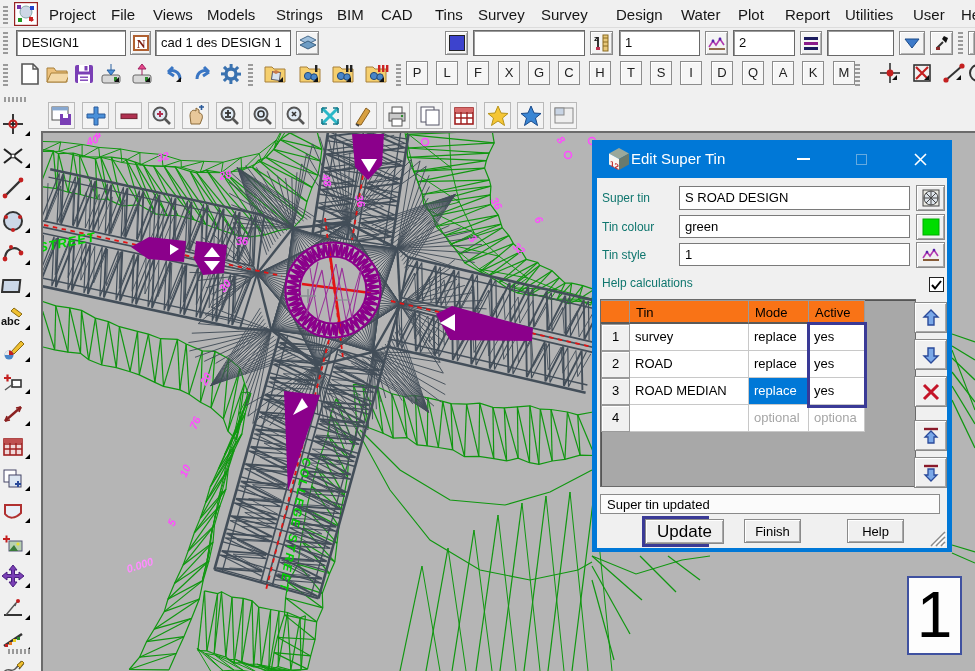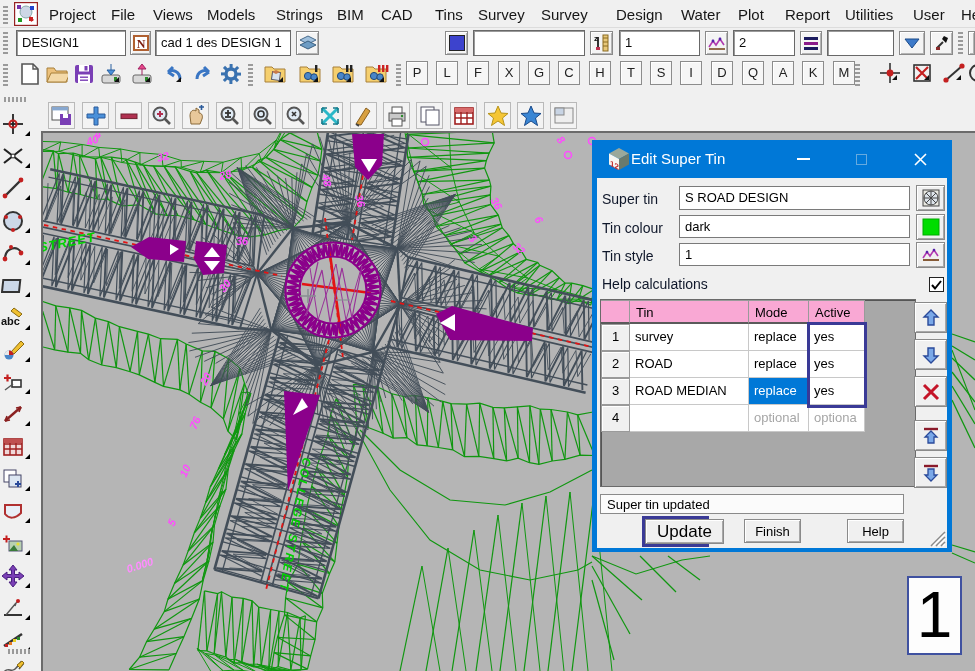--- a/index.html
+++ b/index.html
@@ -7,25 +7,25 @@
 .menu span{position:absolute;top:6px;font-size:15px;color:#161616}
 .tf{position:absolute;height:26px;background:#fff;border:1px solid #686868;box-shadow:inset 1px 1px 0 #9a9a9a;font-size:13px;color:#0a0a0a;padding:4px 0 0 5px;white-space:nowrap;overflow:hidden}
 .tbtn{position:absolute;height:24px;background:#f4f4f4;border:1px solid #8a8a8a;box-shadow:inset 1px 1px 0 #fff, inset -1px -1px 0 #b4b4b4;display:flex;align-items:center;justify-content:center}
 .ic{position:absolute;width:27px;height:27px;border:1px solid #b9b9b9;background:#f3f3f3;display:flex;align-items:center;justify-content:center}
 .lb{position:absolute;width:22px;height:24px;background:#f6f6f6;border:1px solid #8c8c8c;box-shadow:inset 1px 1px 0 #fff;font-size:13px;color:#222;text-align:center;padding-top:3px}
 .lic{position:absolute;left:0;width:26px;height:26px;display:flex;align-items:center;justify-content:center}
 .lic:after{content:"";position:absolute;right:-4px;bottom:1px;border-left:5px solid transparent;border-bottom:5px solid #000}
 .grip{position:absolute;width:5px;background:repeating-linear-gradient(0deg,#9a9a9a 0 2px,#f0f0f0 2px 4px)}
 .hgrip{position:absolute;height:5px;background:repeating-linear-gradient(90deg,#9a9a9a 0 2px,#f0f0f0 2px 4px)}
 .btn3{position:absolute;background:#f0f0f0;border:1px solid #8a8a8a;box-shadow:inset 1px 1px 0 #fff, inset -1px -1px 0 #a8a8a8;display:flex;align-items:center;justify-content:center}
-.dlbl{position:absolute;font-size:14px;color:#0f172a}
+.dlbl{position:absolute;font-size:12px;color:#0f766e}
 .dfield{position:absolute;background:#fff;border:1px solid #7a7a7a;font-size:13px;color:#000;padding:3px 0 0 5px;white-space:nowrap;overflow:hidden}
 .cell{position:absolute;background:#fff;border-right:1px solid #c8c8c8;border-bottom:1px solid #c8c8c8;font-size:13px;color:#000;padding:5px 0 0 5px;white-space:nowrap;overflow:hidden}
 .ncell{position:absolute;background:#f0f0f0;border:1px solid #9a9a9a;box-shadow:inset 1px 1px 0 #fff;font-size:13px;color:#000;text-align:center;padding-top:4px}
-.hcell{position:absolute;background:#f9a8d4;border-right:1px solid #9a9a9a;border-bottom:2px solid #5a5a5a;border-top:1px solid #9a9a9a;font-size:13px;color:#000;padding:4px 0 0 6px}
+.hcell{position:absolute;background:#f97316;border-right:1px solid #9a9a9a;border-bottom:2px solid #5a5a5a;border-top:1px solid #9a9a9a;font-size:13px;color:#000;padding:4px 0 0 6px}
 </style></head><body>
 <div id="root">
     <div class="abs" style="left:0;top:0;width:975px;height:28px;background:#f0f0f0"></div>
     <div class="abs" style="left:0;top:27px;width:975px;height:1px;background:#dcdcdc"></div>
     <div class="abs" style="left:0;top:57px;width:975px;height:1px;background:#dcdcdc"></div>
     <div class="abs" style="left:0;top:91px;width:975px;height:1px;background:#dcdcdc"></div>
     <div class="grip" style="left:3px;top:4px;height:20px"></div>
     <div class="abs" style="left:14px;top:2px"><svg width="24" height="24" viewBox="0 0 24 24">
         <rect x="0" y="0" width="24" height="24" fill="#fff" stroke="#962222" stroke-width="2.4"></rect>
         <circle cx="12" cy="10" r="6" fill="#cdd7e6" stroke="#8aa" stroke-width="1"></circle>
@@ -1549,21 +1549,21 @@
       <div class="abs" style="left:39px;top:10px;font-size:15px;color:#fff">Edit Super Tin</div>
       <div class="abs" style="left:205px;top:18px;width:13px;height:2px;background:#fff"></div>
       <div class="abs" style="left:264px;top:14px;width:11px;height:11px;border:1px solid #66aadf"></div>
       <div class="abs" style="left:321px;top:12px"><svg width="16" height="16" viewBox="0 0 16 16">
           <path d="M2 2 L13 13 M13 2 L2 13" stroke="#fff" stroke-width="1.6"></path>
         </svg></div>
       <div class="abs" style="left:5px;top:38px;width:350px;height:370px;background:#f0f0f0">
         <div class="dlbl" style="left:5px;top:13px">Super tin</div>
         <div class="dfield" style="left:82px;top:8px;width:231px;height:24px">S ROAD DESIGN</div>
         <div class="dlbl" style="left:5px;top:42px">Tin colour</div>
-        <div class="dfield" style="left:82px;top:37px;width:231px;height:23px">dark</div>
+        <div class="dfield" style="left:82px;top:37px;width:231px;height:23px">green</div>
         <div class="dlbl" style="left:5px;top:70px">Tin style</div>
         <div class="dfield" style="left:82px;top:65px;width:231px;height:23px">1</div>
         <div class="btn3" style="left:319px;top:7px;width:29px;height:26px">
           <svg width="18" height="18" viewBox="0 0 18 18">
             <rect x="1" y="1" width="16" height="16" fill="#e8e8e0" stroke="#444"></rect>
             <circle cx="9" cy="9" r="7" fill="#dde4ea" stroke="#444"></circle>
             <path d="M9 2 L9 16 M2 9 L16 9 M4 4 L14 14 M14 4 L4 14" stroke="#444" stroke-width="1"></path>
           </svg>
         </div>
         <div class="btn3" style="left:319px;top:36px;width:29px;height:26px">
@@ -1626,21 +1626,21 @@
             <path d="M3 3 L17 3" stroke="#8a1a2a" stroke-width="2.4"></path>
             <path d="M10 5 L16 11 L13 11 L13 17 L7 17 L7 11 L4 11 Z" fill="#7aa8e8" stroke="#2a4a9a" stroke-width="1.3"></path>
           </svg>
         </div>
         <div class="btn3" style="left:317px;top:279px;width:33px;height:31px">
           <svg width="20" height="20" viewBox="0 0 20 20">
             <path d="M3 3 L17 3" stroke="#8a1a2a" stroke-width="2.4"></path>
             <path d="M10 18 L16 12 L13 12 L13 6 L7 6 L7 12 L4 12 Z" fill="#7aa8e8" stroke="#2a4a9a" stroke-width="1.3"></path>
           </svg>
         </div>
-        <div class="abs" style="left:3px;top:316px;width:304px;height:20px;background:#fbfbfb;border:1px solid #8a8a8a;font-size:13px;color:#000;padding:2px 0 16px 6px">Super tin updated</div>
+        <div class="abs" style="left:3px;top:316px;width:340px;height:20px;background:#fbfbfb;border:1px solid #8a8a8a;font-size:13px;color:#000;padding:2px 0 16px 6px">Super tin updated</div>
         <div class="abs" style="left:45px;top:338px;width:67px;height:31px;border:3px solid #3a3a96"></div>
         <div class="btn3" style="left:48px;top:341px;width:79px;height:25px;font-size:17px">Update</div>
         <div class="btn3" style="left:147px;top:341px;width:57px;height:24px;font-size:13px">Finish</div>
         <div class="btn3" style="left:250px;top:341px;width:57px;height:24px;font-size:13px">Help</div>
         <div class="abs" style="left:330px;top:350px"><svg width="20" height="20" viewBox="0 0 20 20">
             <path d="M18 4 L4 18 M18 9 L9 18 M18 14 L14 18" stroke="#8a8a8a" stroke-width="1.6"></path>
             <path d="M18 6 L6 18 M18 11 L11 18 M18 16 L16 18" stroke="#fff" stroke-width="1.2"></path>
           </svg></div>
       </div>
     </div>

